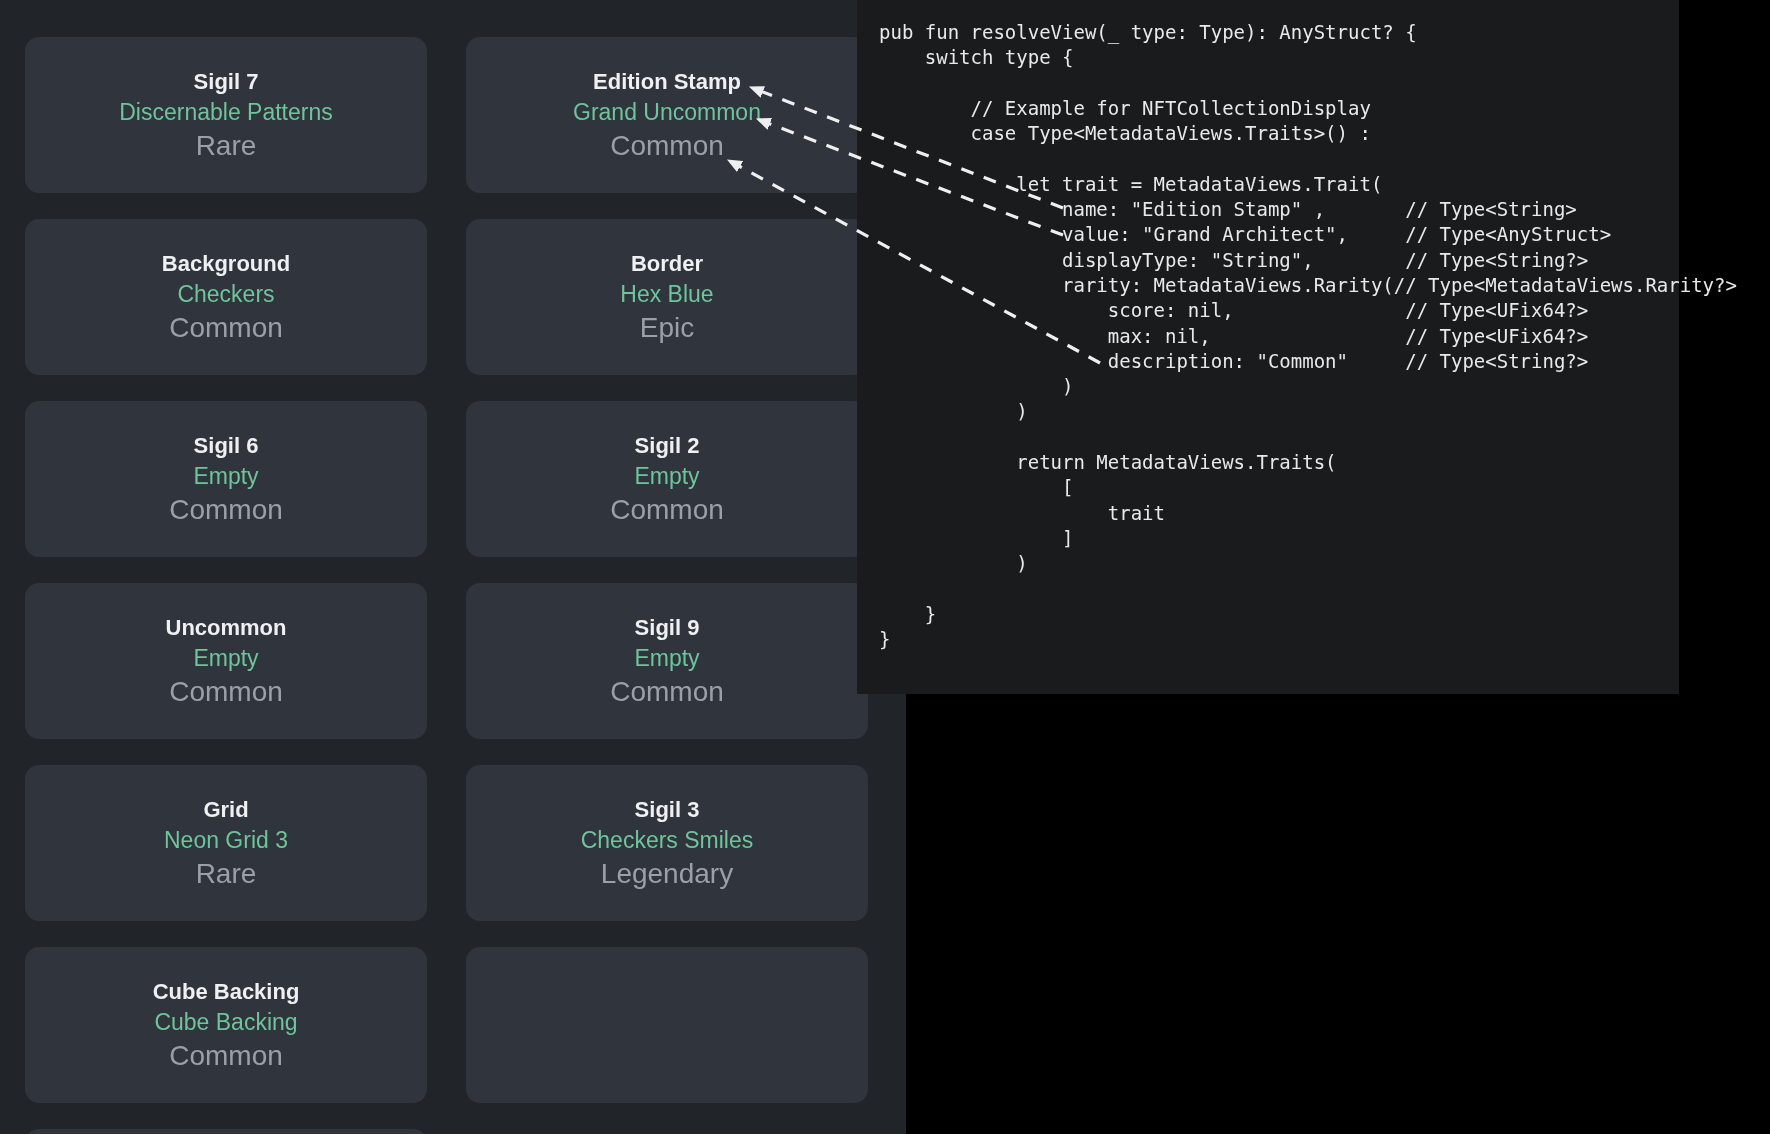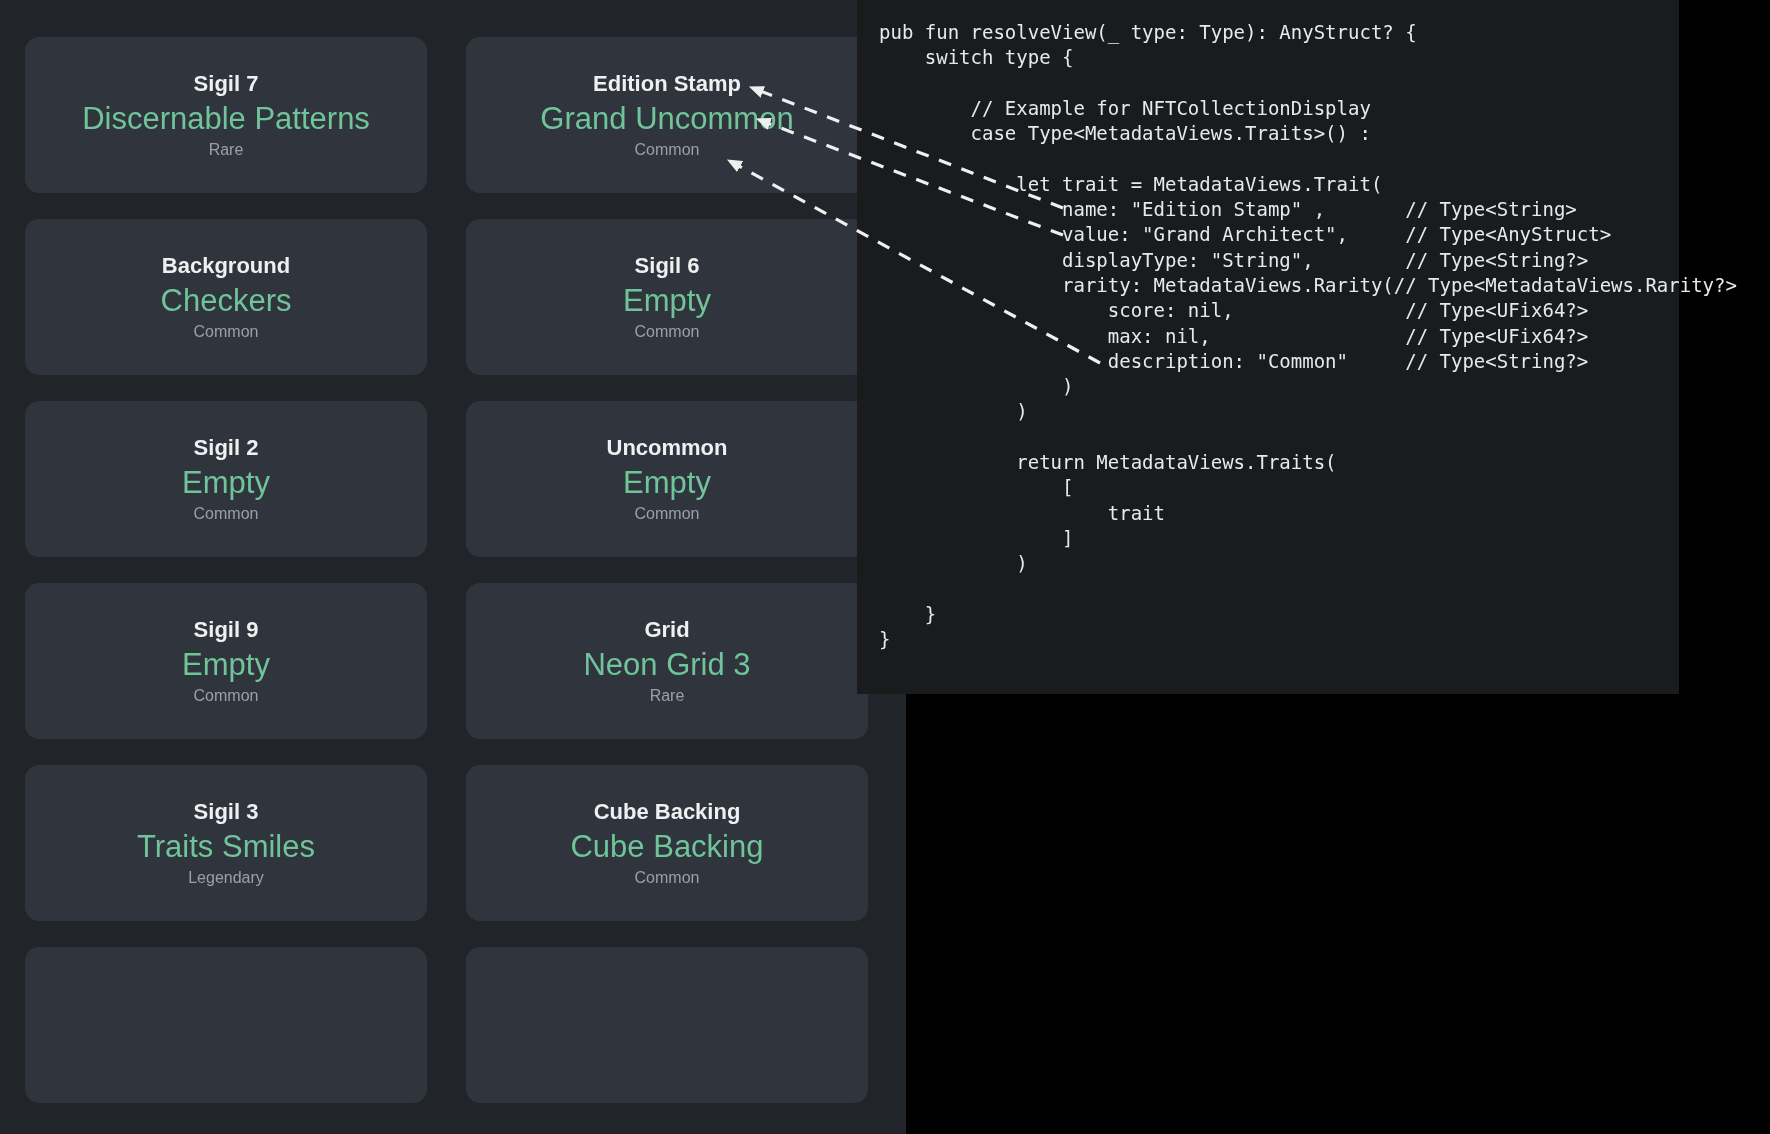--- a/index.html
+++ b/index.html
@@ -23,22 +23,22 @@
   }
   .card {
     background: var(--card-bg, #30343c);
     border-radius: 14px;
     display: flex; flex-direction: column;
     align-items: center; justify-content: center;
     gap: 8px;
     overflow: hidden;
   }
   .card .t { font-size: 22px; font-weight: 700; line-height: 1; color: var(--title-text, #eef0f2); }
-  .card .v { font-size: 31px; line-height: 1; color: var(--value-text, #6fc49a); }
-  .card .r { font-size: 16px; line-height: 1; color: var(--rarity-text, #9ba0a6); }
+  .card .v { font-size: 23px; line-height: 1; color: var(--value-text, #6fc49a); }
+  .card .r { font-size: 28px; line-height: 1; color: var(--rarity-text, #9ba0a6); }
   .code-panel {
     position: absolute; left: 857px; top: 0;
     width: 822px; height: 694px;
     background: var(--code-bg, #1a1b1d);
   }
   .code-panel pre {
     margin: 0;
     padding: 20px 0 0 22px;
     font-family: "DejaVu Sans Mono", "Liberation Mono", monospace;
     font-size: 19px;
@@ -75,20 +75,25 @@
     <div class="v">Grand Uncommon</div>
     <div class="r">Common</div>
   </div>
 
   <div class="card">
     <div class="t">Background</div>
     <div class="v">Checkers</div>
     <div class="r">Common</div>
   </div>
 
+  <div class="card">
+    <div class="t">Border</div>
+    <div class="v">Hex Blue</div>
+    <div class="r">Epic</div>
+  </div>
 
 
   <div class="card">
     <div class="t">Sigil 6</div>
     <div class="v">Empty</div>
     <div class="r">Common</div>
   </div>
 
   <div class="card">
     <div class="t">Sigil 2</div>
@@ -109,21 +114,21 @@
   </div>
 
   <div class="card">
     <div class="t">Grid</div>
     <div class="v">Neon Grid 3</div>
     <div class="r">Rare</div>
   </div>
 
   <div class="card">
     <div class="t">Sigil 3</div>
-    <div class="v">Traits Smiles</div>
+    <div class="v">Checkers Smiles</div>
     <div class="r">Legendary</div>
   </div>
 
   <div class="card">
     <div class="t">Cube Backing</div>
     <div class="v">Cube Backing</div>
     <div class="r">Common</div>
   </div>
 <div class="card"></div>
       <div class="card"></div>

